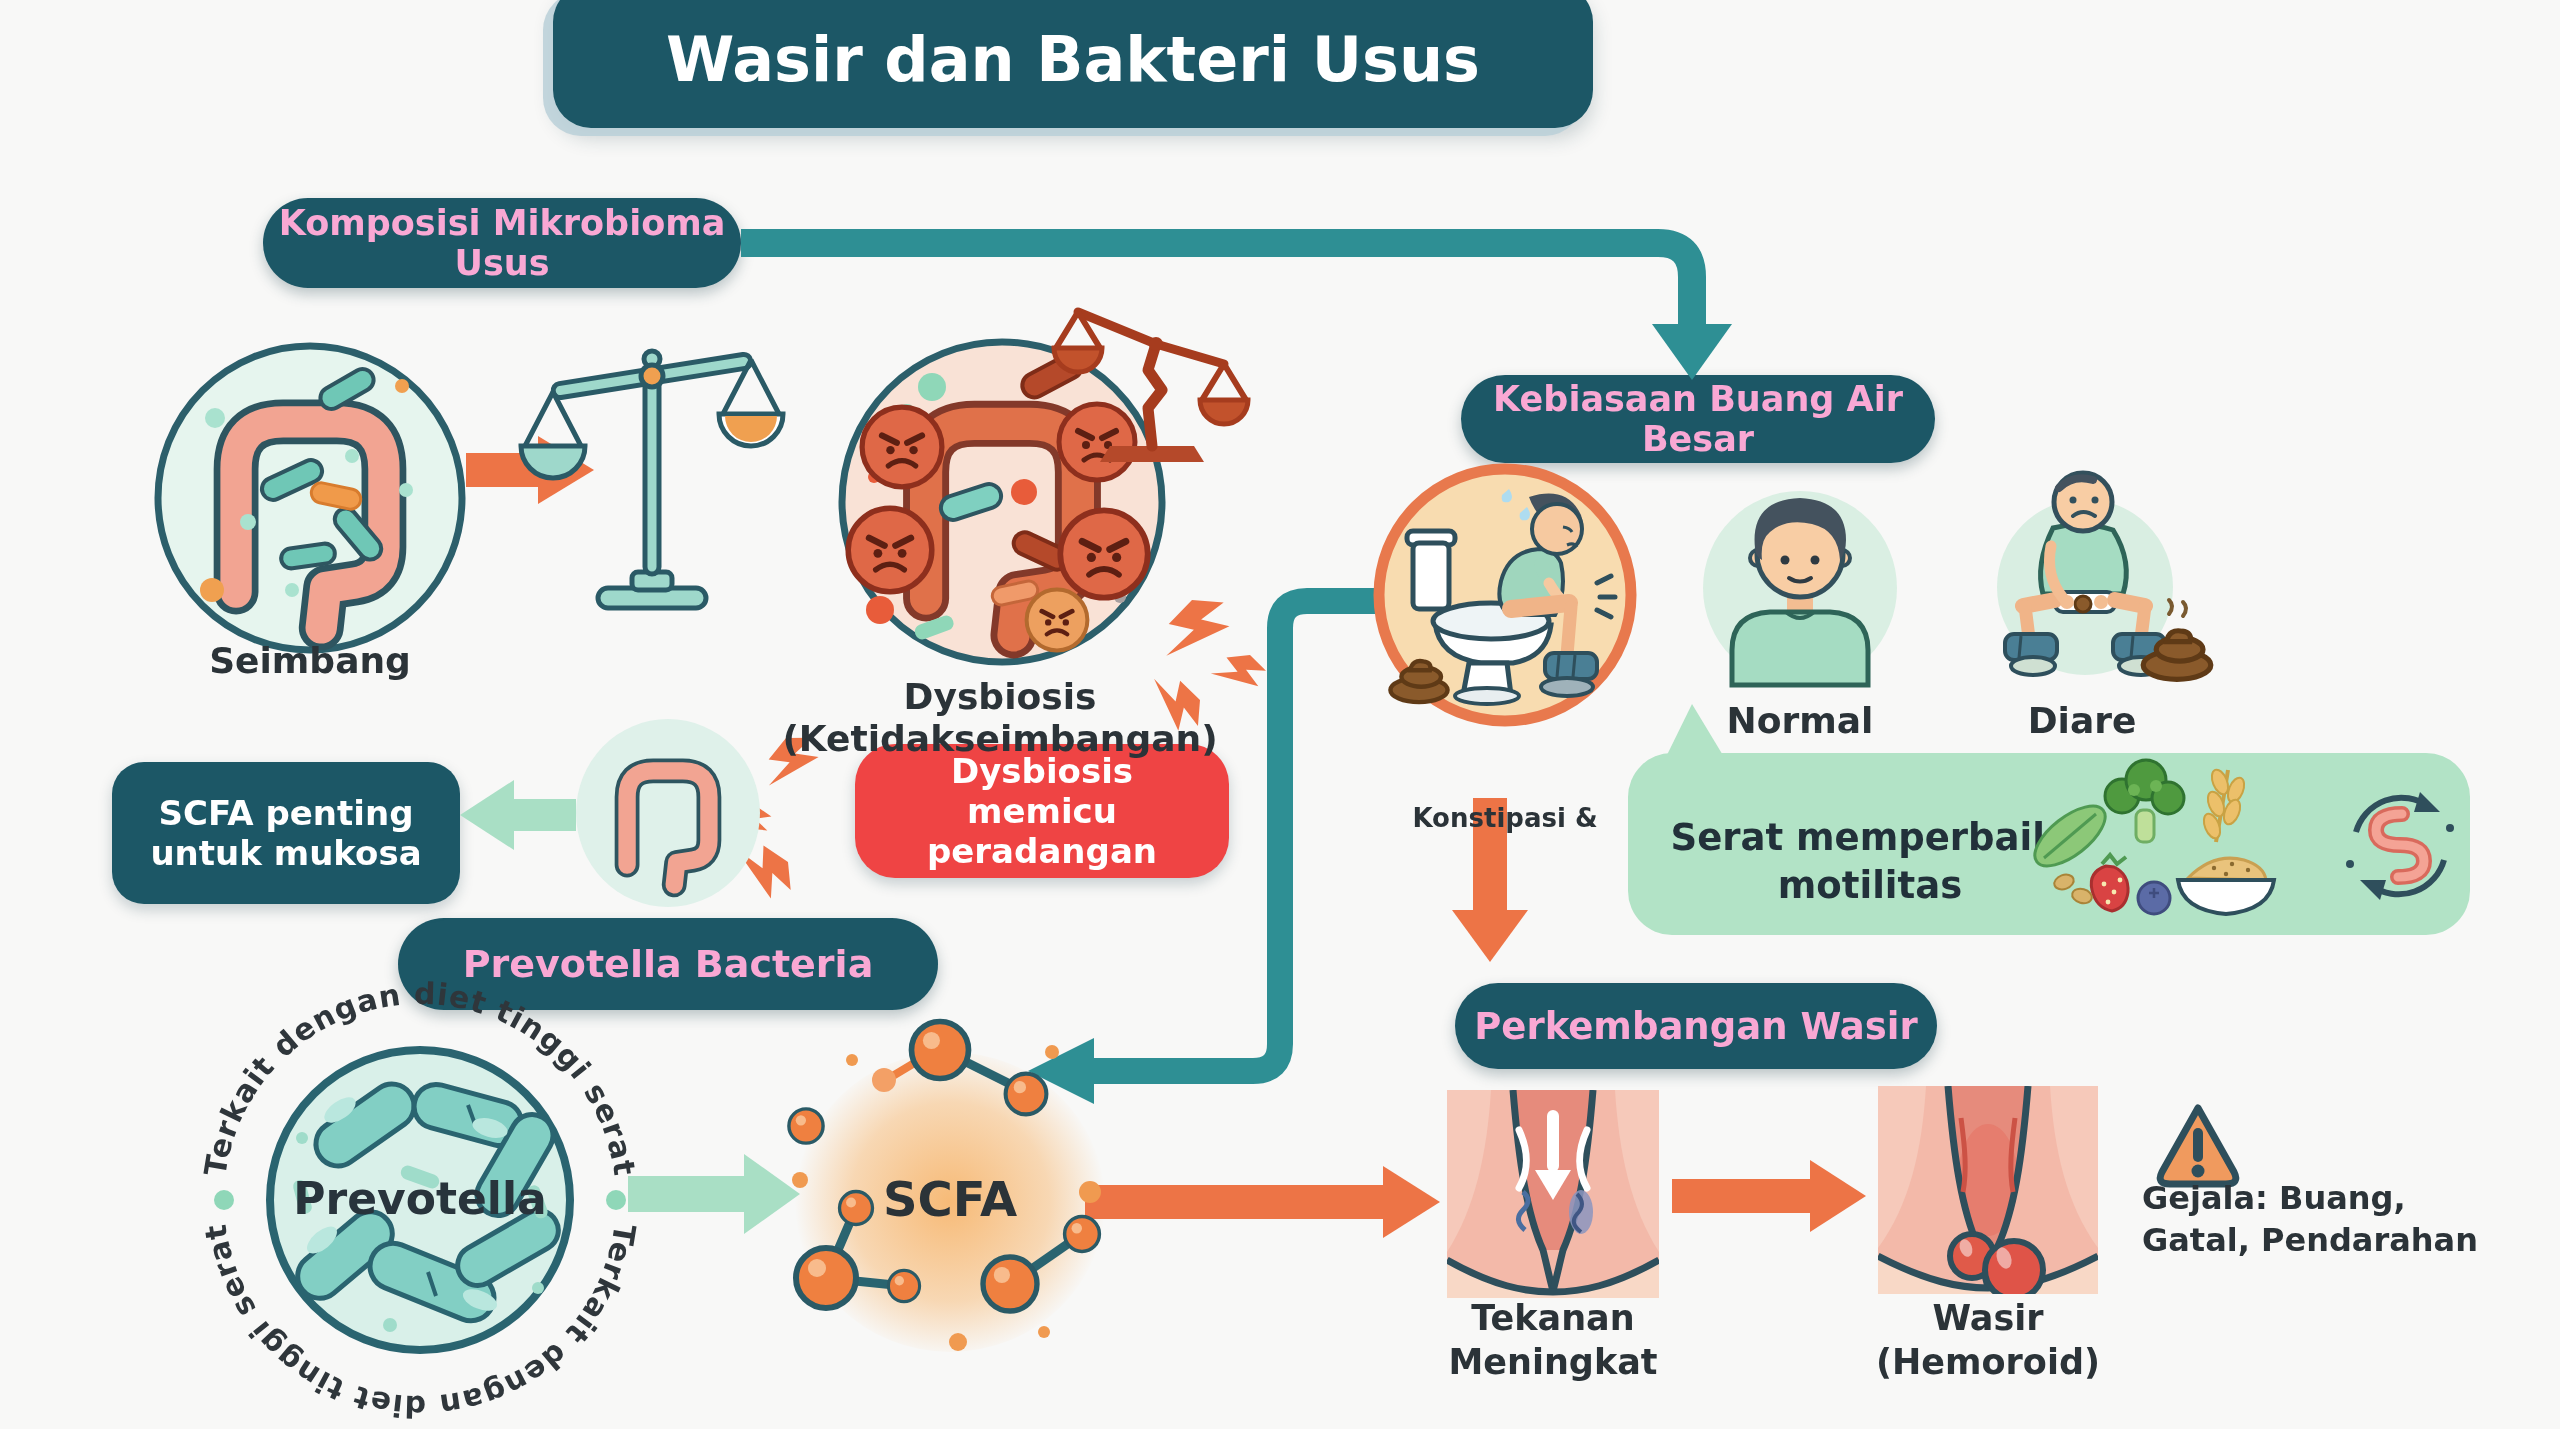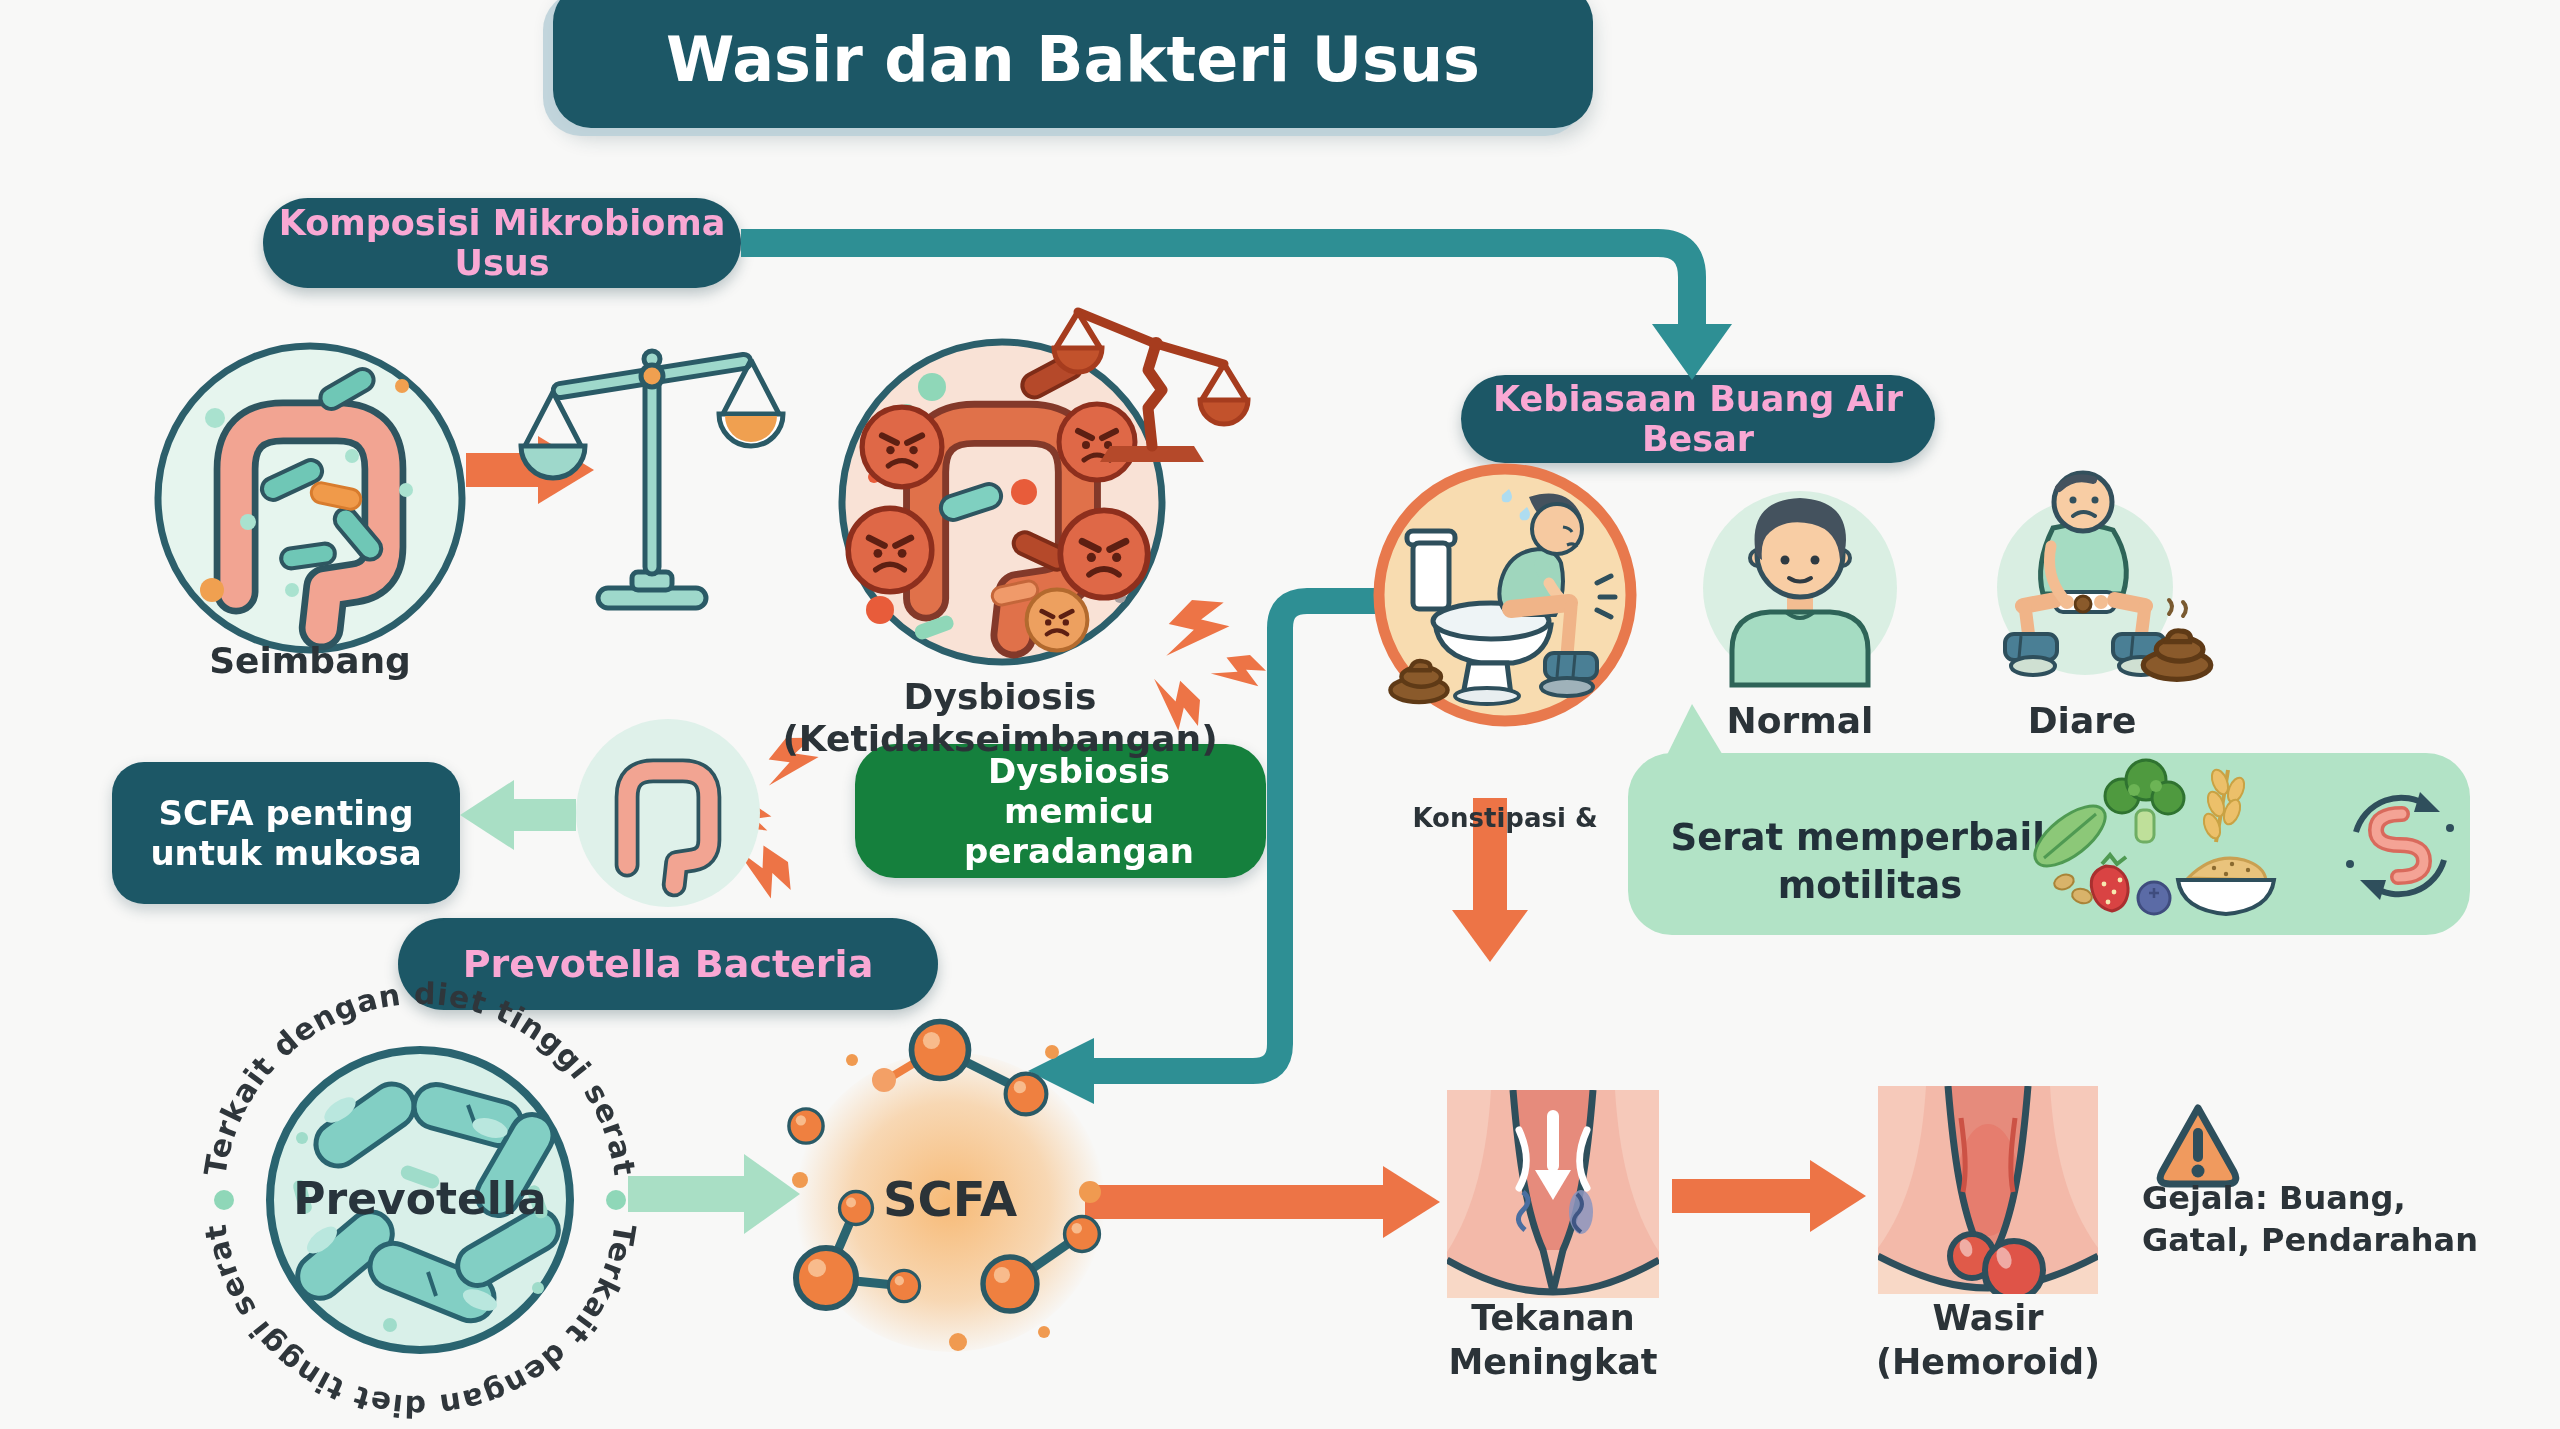--- a/index.html
+++ b/index.html
@@ -36,27 +36,30 @@
 
   <div class="pill" style="left:263px;top:198px;width:478px;height:90px;font-size:35px;">
     <span>Komposisi Mikrobioma Usus</span>
   </div>
   <div class="pill" style="left:1461px;top:375px;width:474px;height:88px;font-size:35px;">
     <span>Kebiasaan Buang Air Besar</span>
   </div>
   <div class="pill" style="left:398px;top:918px;width:540px;height:92px;font-size:38px;">
     <span>Prevotella Bacteria</span>
   </div>
+  <div class="pill" style="left:1455px;top:983px;width:482px;height:86px;font-size:37px;">
+    <span>Perkembangan Wasir</span>
+  </div>
 
   <div class="notebox" style="left:112px;top:762px;width:348px;height:142px;border-radius:32px;
        background:#1c5766;font-size:34px;">
     <span style="width:290px;">SCFA penting untuk mukosa</span>
   </div>
   <div class="notebox" style="left:855px;top:744px;width:374px;height:134px;border-radius:40px;
-       background:#15803d;font-size:34px;padding-left:37px;">
+       background:#ef4444;font-size:34px;">
     <span style="width:310px;">Dysbiosis memicu peradangan</span>
   </div>
 
   <div class="bubble"></div>
   <div class="bubble-text">Serat memperbaiki motilitas</div>
 
   <div class="glow"></div>
 
   <svg class="overlay" viewBox="0 0 2560 1429">
     <defs>

